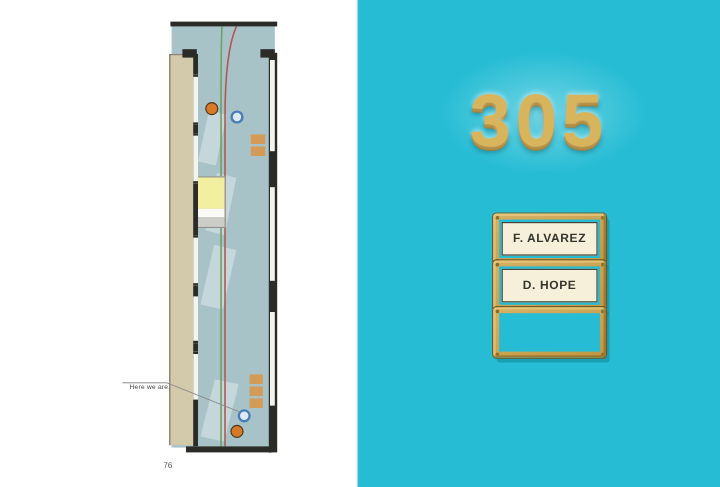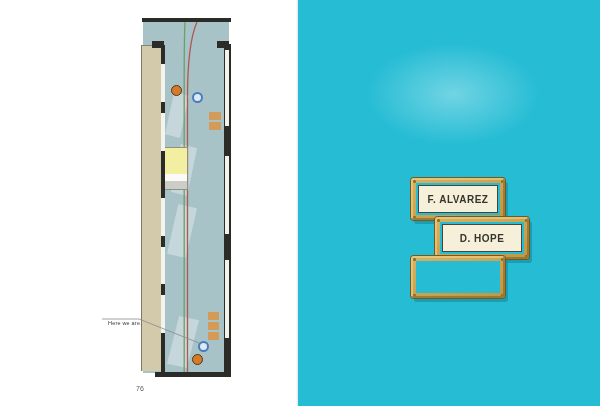--- a/index.html
+++ b/index.html
@@ -71,21 +71,21 @@
         background:radial-gradient(ellipse at center,rgba(228,248,252,0.40) 0%,rgba(228,248,252,0) 65%);}
   .room-number{left:0;top:56px;width:302px;height:92px;line-height:92px;
     text-align:center;font-size:62px;font-weight:700;letter-spacing:4px;color:#d8b45c;
     text-shadow:0 -2px 4px rgba(225,245,250,0.55),
                 0 2px 0 #b28c3e, 0 3px 0 #a6813a, 0 5px 4px rgba(8,82,98,0.45);}
 
   .plate{width:94px;height:42px;left:113px;border-radius:3px;
     background:linear-gradient(160deg,#d6b162,#c09743);
     box-shadow:0 0 0 1px #6f5a24, 3px 4px 0 rgba(16,128,148,0.5),
                inset -2px -2px 0 rgba(125,95,35,0.55), inset 2px 2px 0 rgba(238,210,140,0.6);}
-  .plate.p1{top:178px;} .plate.p2{top:217px;margin-left:24px;} .plate.p3{top:256px;}
+  .plate.p1{top:178px;} .plate.p2{top:217px;} .plate.p3{top:256px;}
   .plate-gap{position:absolute;inset:5px;background:#25bcd4;}
   .plate-face{position:absolute;inset:7px;background:#f6f0da;border:1px solid #45453c;
     display:flex;align-items:center;justify-content:center;
     font-size:10px;font-weight:700;letter-spacing:0.5px;color:#35352e;white-space:nowrap;}
   .screw{position:absolute;width:2.5px;height:2.5px;border-radius:50%;background:#8a6d2e;}
   .screw.tl{left:2px;top:2px;} .screw.tr{right:2px;top:2px;}
   .screw.bl{left:2px;bottom:2px;} .screw.br{right:2px;bottom:2px;}
 </style>
 </head>
 <body>
@@ -152,20 +152,21 @@
   <div class="abs here-label">Here we are.</div>
 
   <div class="abs page-num">76</div>
 </div>
 
 <div class="abs gutter"></div>
 
 <div class="abs page-right">
   <div class="abs glow"></div>
 
+  <div class="abs room-number">305</div>
 
   <div class="abs plate p1">
     <span class="screw tl"></span>
     <span class="screw tr"></span>
     <span class="screw bl"></span>
     <span class="screw br"></span>
     <div class="plate-gap"></div>
     <div class="plate-face">F. ALVAREZ</div>
   </div>
 

